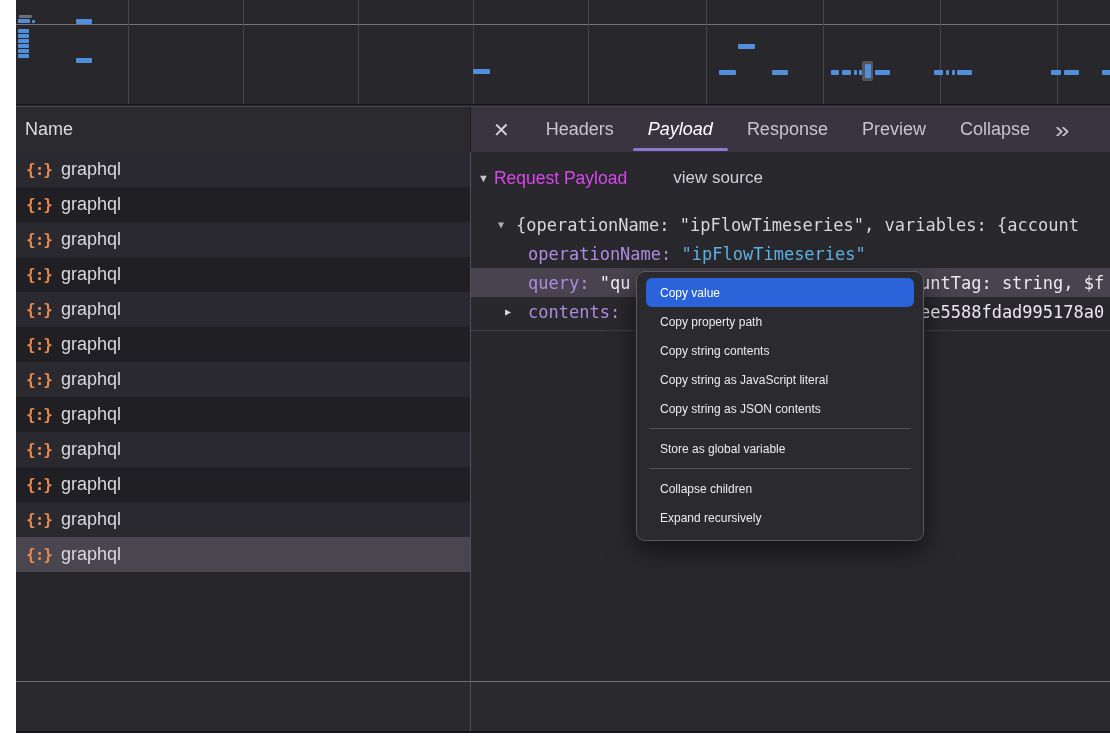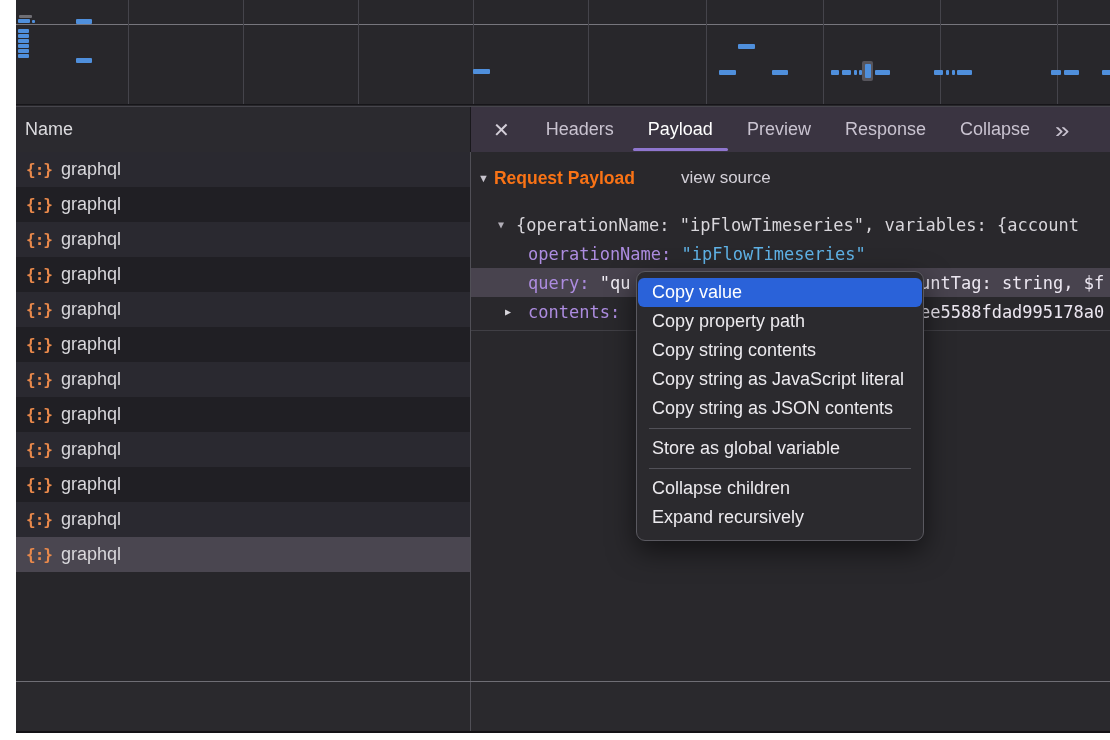--- a/index.html
+++ b/index.html
@@ -17,58 +17,58 @@
   .bar{position:absolute;border-radius:1px;background:var(--bar-blue,#4f8fdc);z-index:2;}
   .bar.muted{background:#6f6e74;}
   .marker-box{position:absolute;background:rgba(158,155,168,.40);border-radius:2px;z-index:1;}
   
   .header-row{position:absolute;top:106px;left:0;right:0;height:46px;display:flex;border-top:1px solid #46454c;}
   .name-header{width:455px;background:#2b2a2f;display:flex;align-items:center;padding-left:9px;
     color:#dcdbdf;font-size:18px;border-right:1px solid #19181c;}
   .tab-bar{flex:1;background:#3a3441;display:flex;align-items:center;overflow:hidden;}
   .close-btn{color:#d4cfd9;font-size:20px;padding:0 19px 0 22px;cursor:default;line-height:1;}
   .tab{height:100%;display:flex;align-items:center;padding:0 17px;color:#c9c3d0;font-size:18px;position:relative;white-space:nowrap;}
-  .tab.active{color:#ffffff;}
+  .tab.active{color:#ffffff;font-style:italic;}
   .tab.active::after{content:"";position:absolute;left:2px;right:2px;bottom:1px;height:3px;border-radius:2px;background:var(--accent-purple,#8f76cf);}
   .overflow-btn{color:#c9c3d0;font-size:26px;margin-left:8px;line-height:1;transform:scaleY(.85);}
   
   .main{position:absolute;top:152px;left:0;right:0;bottom:50px;display:flex;}
   .request-list{width:455px;background:#27262a;border-right:1px solid #504f56;overflow:hidden;}
   .req-row{height:35px;display:flex;align-items:center;padding-left:10px;font-size:18px;color:#d9d8dc;}
   .req-row.odd{background:#2a2930;}
   .req-row.even{background:#201f24;}
   .req-row.selected{background:#4a4650;}
   .req-icon{font-family:"DejaVu Sans Mono",monospace;font-size:16px;font-weight:bold;margin-right:9px;letter-spacing:-1px;color:var(--icon-orange,#e9894b);}
   
   .detail{flex:1;background:#29282c;position:relative;overflow:hidden;}
   .section-row{position:absolute;top:12px;left:7px;right:0;height:28px;display:flex;align-items:center;}
   .tri{font-size:11px;color:#c7c4cd;line-height:1;}
-  .section-title{font-weight:bold;font-size:17.5px;color:#f97316;margin-left:5px;}
+  .section-title{font-weight:normal;font-size:17.5px;color:#d946ef;margin-left:5px;}
   .view-source{color:#d3d0d8;font-size:17px;margin-left:46px;}
   .tree{position:absolute;top:58px;left:0;right:0;font-family:"DejaVu Sans Mono",monospace;font-size:17px;}
   .trow{height:29px;display:flex;align-items:center;padding-left:57px;position:relative;white-space:pre;overflow:hidden;color:#d8d6db;}
   .trow.preview{padding-left:45px;}
   .trow .row-tri{position:absolute;left:27px;font-size:10px;color:#b2afb8;}
   .trow .expand-tri{position:absolute;left:34px;font-size:10px;color:#d9d7dd;}
   .trow.highlight{background:#48434e;}
   .k{color:var(--key-purple,#ad8ce0);}
   .k::after{content:": ";}
   .s{color:var(--str-blue,#5fb2e6);}
   .w{color:#f0edf4;}
   .frag-right{position:absolute;left:449px;color:#ece7f1;}
   .tree-sep{position:absolute;top:178px;left:0;right:0;height:1px;background:#403f45;}
   
   .footer{position:absolute;bottom:0;left:0;right:0;height:50px;border-top:1px solid #6f6e75;display:flex;background:#2a292d;}
   .footer-left{width:455px;border-right:1px solid #504f56;}
   .footer-right{flex:1;}
   
   .menu{position:absolute;left:620px;top:271px;width:288px;background:#2b2a2e;border:1px solid #5a5960;
     border-radius:9px;padding:6px 0 8px 0;box-shadow:0 10px 28px rgba(0,0,0,.55);z-index:10;}
-  .menu-item{height:29px;display:flex;align-items:center;padding:0 14px;margin:0 1px;border-radius:6px;
-    color:#eceaee;font-size:18px;white-space:nowrap;}
+  .menu-item{height:29px;display:flex;align-items:center;padding:0 14px;margin:0 9px;border-radius:6px;
+    color:#eceaee;font-size:12px;white-space:nowrap;}
   .menu-item.highlighted{background:var(--menu-blue,#2a62d9);color:#ffffff;}
   .menu-sep{height:1px;background:#525158;margin:5px 12px;}
 </style>
 </head>
 <body>
 
 <div class="devtools">
 
   <div class="overview" id="overview">
     <div class="baseline" style="top: 24px;"></div>
@@ -114,22 +114,22 @@
 
   <div class="header-row">
     <div class="name-header">
       <span>Name</span>
     </div>
     <div class="tab-bar">
       <span class="close-btn">✕</span>
       <span id="tabs" style="display:flex;height:100%;">
           <div class="tab">Headers</div>
           <div class="tab active">Payload</div>
+          <div class="tab">Response</div>
           <div class="tab">Preview</div>
-          <div class="tab">Response</div>
           <div class="tab">Collapse</div>
         </span>
       <span class="overflow-btn">»</span>
     </div>
   </div>
 
   <div class="main">
     <div class="request-list" id="request-list">
         <div class="req-row odd">
           <span class="req-icon">{:}</span>

